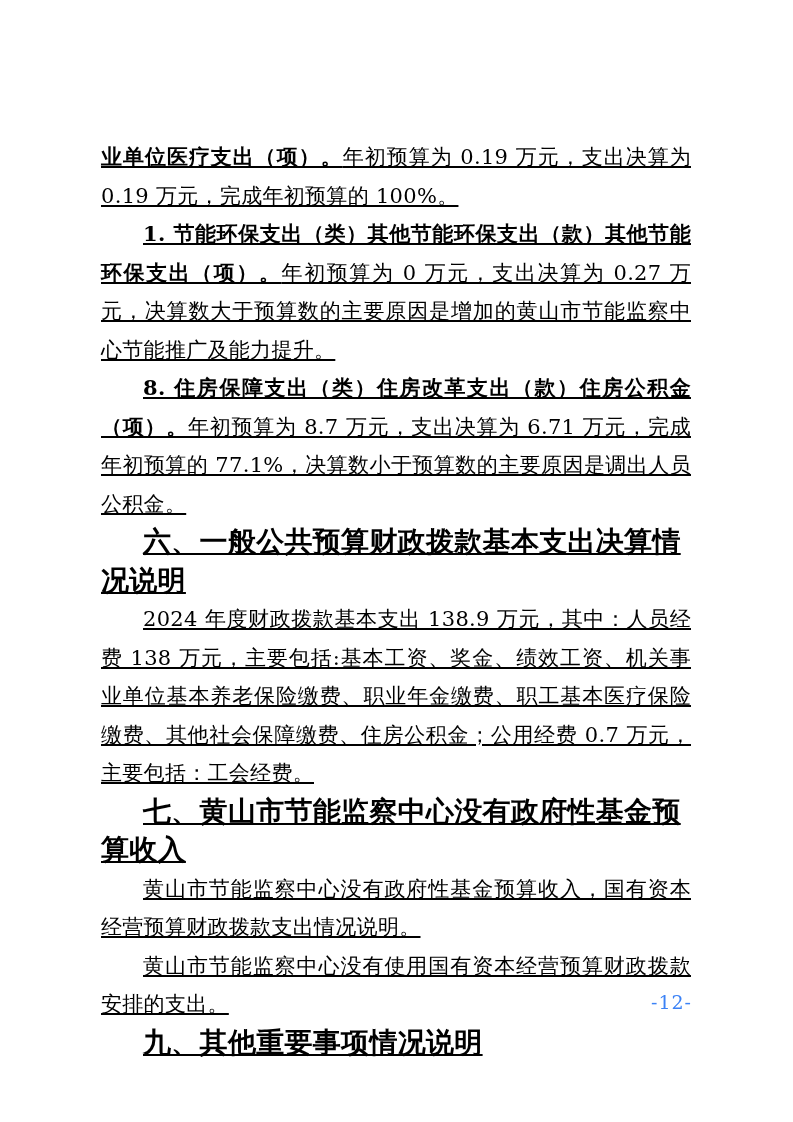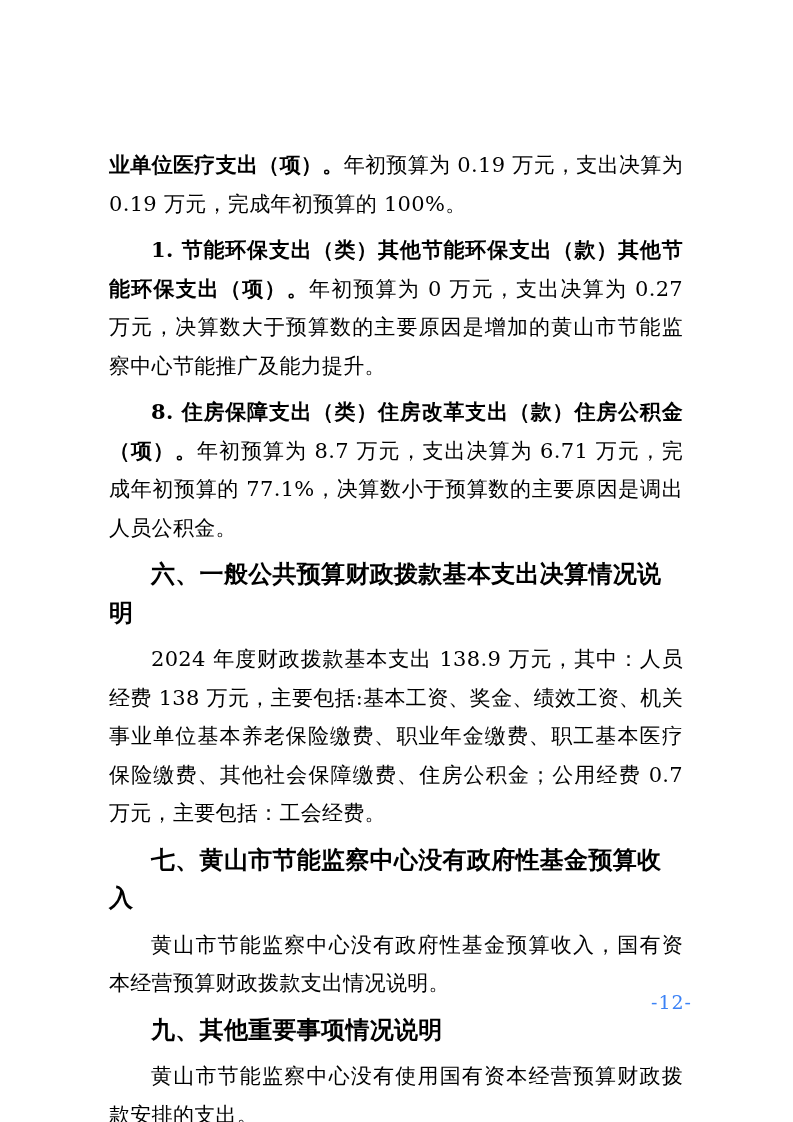--- a/index.html
+++ b/index.html
@@ -21,31 +21,32 @@
     left: 101px;
     top: 138px;
     width: 590px;
     font-size: 21px;
     line-height: 38.5px;
     text-align: justify;
     text-justify: inter-character;
     letter-spacing: 0.3px;
   }
   .block {
-    margin: 8px;
+    margin: 0;
     padding: 0;
     text-indent: 42px;
+    text-decoration: underline;
   }
   .block.no-indent {
     text-indent: 0;
   }
   .block.heading {
     font-family: "Liberation Sans", "DejaVu Sans", sans-serif;
     font-weight: 700;
-    font-size: 24px;
+    font-size: 28px;
     text-align: left;
   }
   .seg {
     font-weight: 400;
   }
   .seg.bold {
     font-weight: 700;
   }
   .page-footer {
     position: absolute;
@@ -62,17 +63,17 @@
 
 <div class="page">
   <div class="doc-content">
       <div class="block para no-indent"><span class="seg bold">业单位医疗支出（项）。</span><span class="seg">年初预算为 0.19 万元，支出决算为 0.19 万元，完成年初预算的 100%。</span></div>
       <div class="block para"><span class="seg bold">1. 节能环保支出（类）其他节能环保支出（款）其他节能环保支出（项）。</span><span class="seg">年初预算为 0 万元，支出决算为 0.27 万元，决算数大于预算数的主要原因是增加的黄山市节能监察中心节能推广及能力提升。</span></div>
       <div class="block para"><span class="seg bold">8. 住房保障支出（类）住房改革支出（款）住房公积金（项）。</span><span class="seg">年初预算为 8.7 万元，支出决算为 6.71 万元，完成年初预算的 77.1%，决算数小于预算数的主要原因是调出人员公积金。</span></div>
       <div class="block heading"><span class="seg bold">六、一般公共预算财政拨款基本支出决算情况说明</span></div>
       <div class="block para"><span class="seg">2024 年度财政拨款基本支出 138.9 万元，其中：人员经费 138 万元，主要包括:基本工资、奖金、绩效工资、机关事业单位基本养老保险缴费、职业年金缴费、职工基本医疗保险缴费、其他社会保障缴费、住房公积金；公用经费 0.7 万元，主要包括：工会经费。</span></div>
       <div class="block heading"><span class="seg bold">七、黄山市节能监察中心没有政府性基金预算收入</span></div>
       <div class="block para"><span class="seg">黄山市节能监察中心没有政府性基金预算收入，国有资本经营预算财政拨款支出情况说明。</span></div>
+      <div class="block para"><span class="seg">黄山市节能监察中心没有使用国有资本经营预算财政拨款安排的支出。</span></div>
       <div class="block heading"><span class="seg bold">九、其他重要事项情况说明</span></div>
-      <div class="block para"><span class="seg">黄山市节能监察中心没有使用国有资本经营预算财政拨款安排的支出。</span></div>
     </div>
   <div class="page-footer">-12-</div>
 </div>
 
 </body></html>

